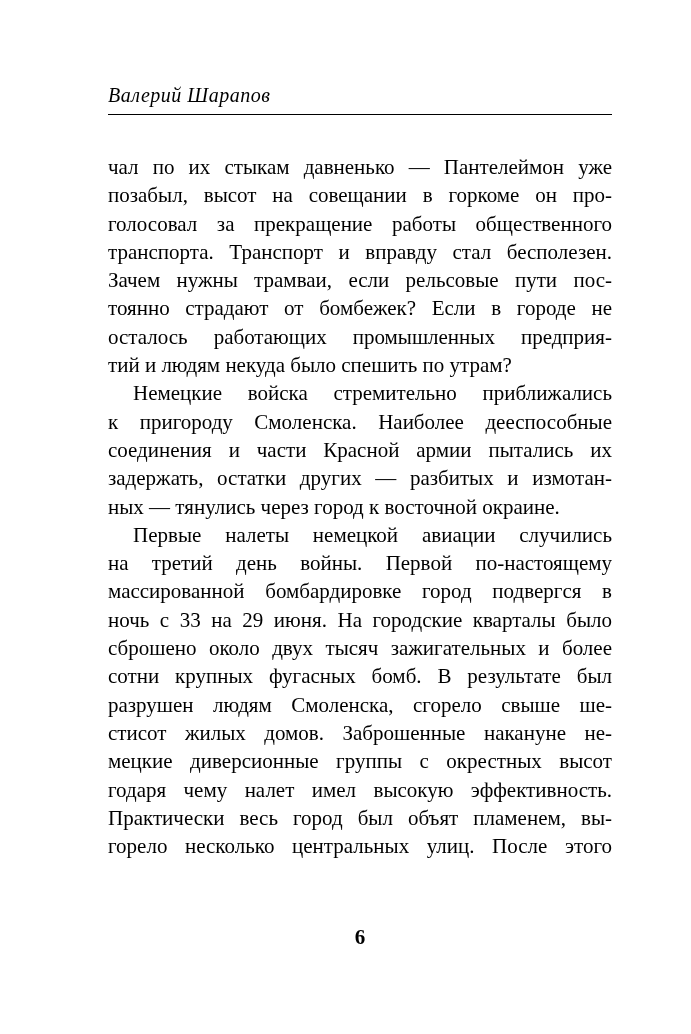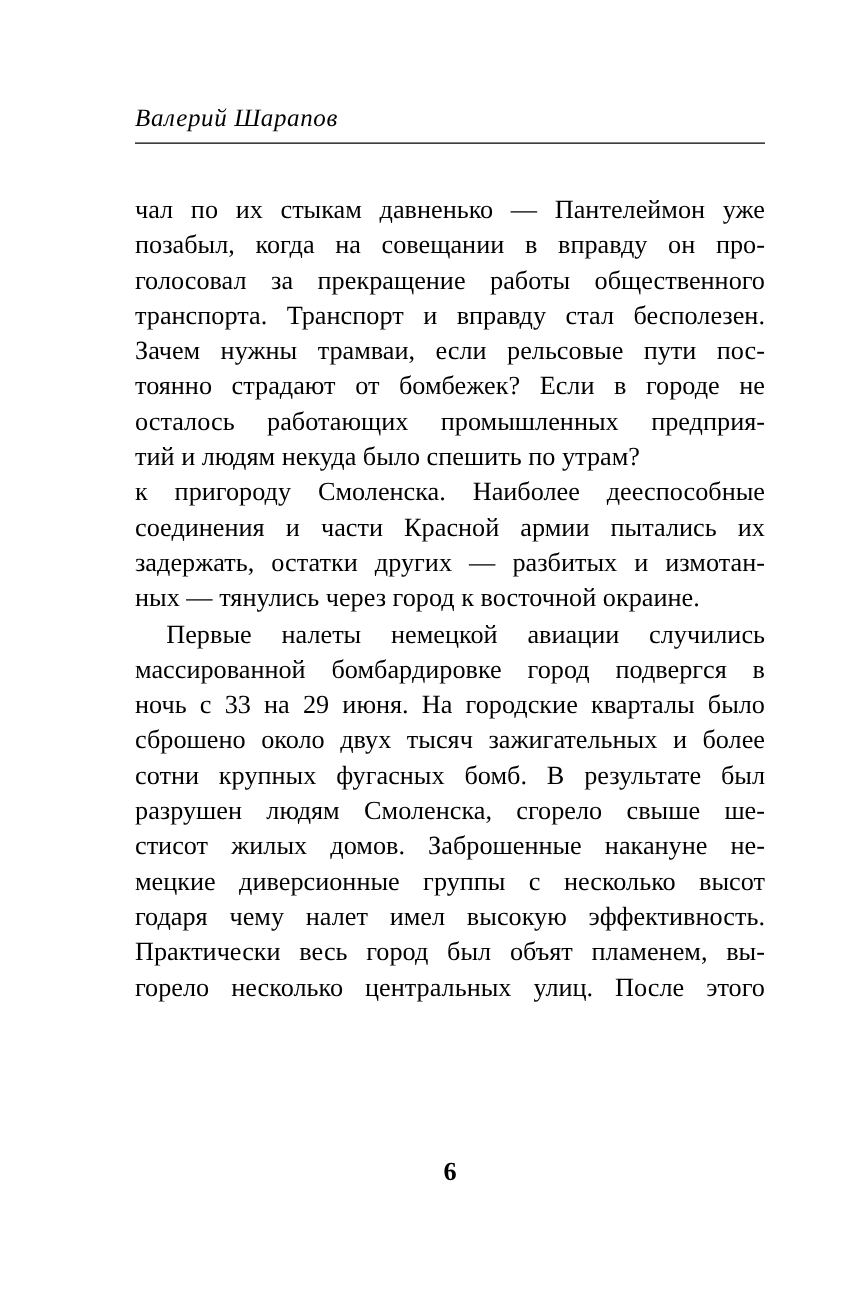--- a/index.html
+++ b/index.html
@@ -75,43 +75,45 @@
 
 <div class="page">
 
   <div class="running-header">
     <span>Валерий Шарапов</span>
   </div>
 
   <div class="body-text">
       <div class="paragraph">
         <div class="line">чал по их стыкам давненько — Пантелеймон уже</div>
-        <div class="line">позабыл, когда на совещании в вправду он про-</div>
+        <div class="line">позабыл, высот на совещании в горкоме он про-</div>
         <div class="line">голосовал за прекращение работы общественного</div>
         <div class="line">транспорта. Транспорт и вправду стал бесполезен.</div>
         <div class="line">Зачем нужны трамваи, если рельсовые пути пос-</div>
         <div class="line">тоянно страдают от бомбежек? Если в городе не</div>
         <div class="line">осталось работающих промышленных предприя-</div>
         <div class="line last">тий и людям некуда было спешить по утрам?</div>
       </div>
       <div class="paragraph">
+        <div class="line indent">Немецкие войска стремительно приближались</div>
         <div class="line">к пригороду Смоленска. Наиболее дееспособные</div>
         <div class="line">соединения и части Красной армии пытались их</div>
         <div class="line">задержать, остатки других — разбитых и измотан-</div>
         <div class="line last">ных — тянулись через город к восточной окраине.</div>
       </div>
       <div class="paragraph">
         <div class="line indent">Первые налеты немецкой авиации случились</div>
+        <div class="line">на третий день войны. Первой по-настоящему</div>
         <div class="line">массированной бомбардировке город подвергся в</div>
         <div class="line">ночь с 33 на 29 июня. На городские кварталы было</div>
         <div class="line">сброшено около двух тысяч зажигательных и более</div>
         <div class="line">сотни крупных фугасных бомб. В результате был</div>
         <div class="line">разрушен людям Смоленска, сгорело свыше ше-</div>
         <div class="line">стисот жилых домов. Заброшенные накануне не-</div>
-        <div class="line">мецкие диверсионные группы с несколько высот</div>
+        <div class="line">мецкие диверсионные группы с окрестных высот</div>
         <div class="line">годаря чему налет имел высокую эффективность.</div>
         <div class="line">Практически весь город был объят пламенем, вы-</div>
         <div class="line">горело несколько центральных улиц. После этого</div>
       </div>
     </div>
 
   <div class="page-number">6</div>
 
 </div>
 

